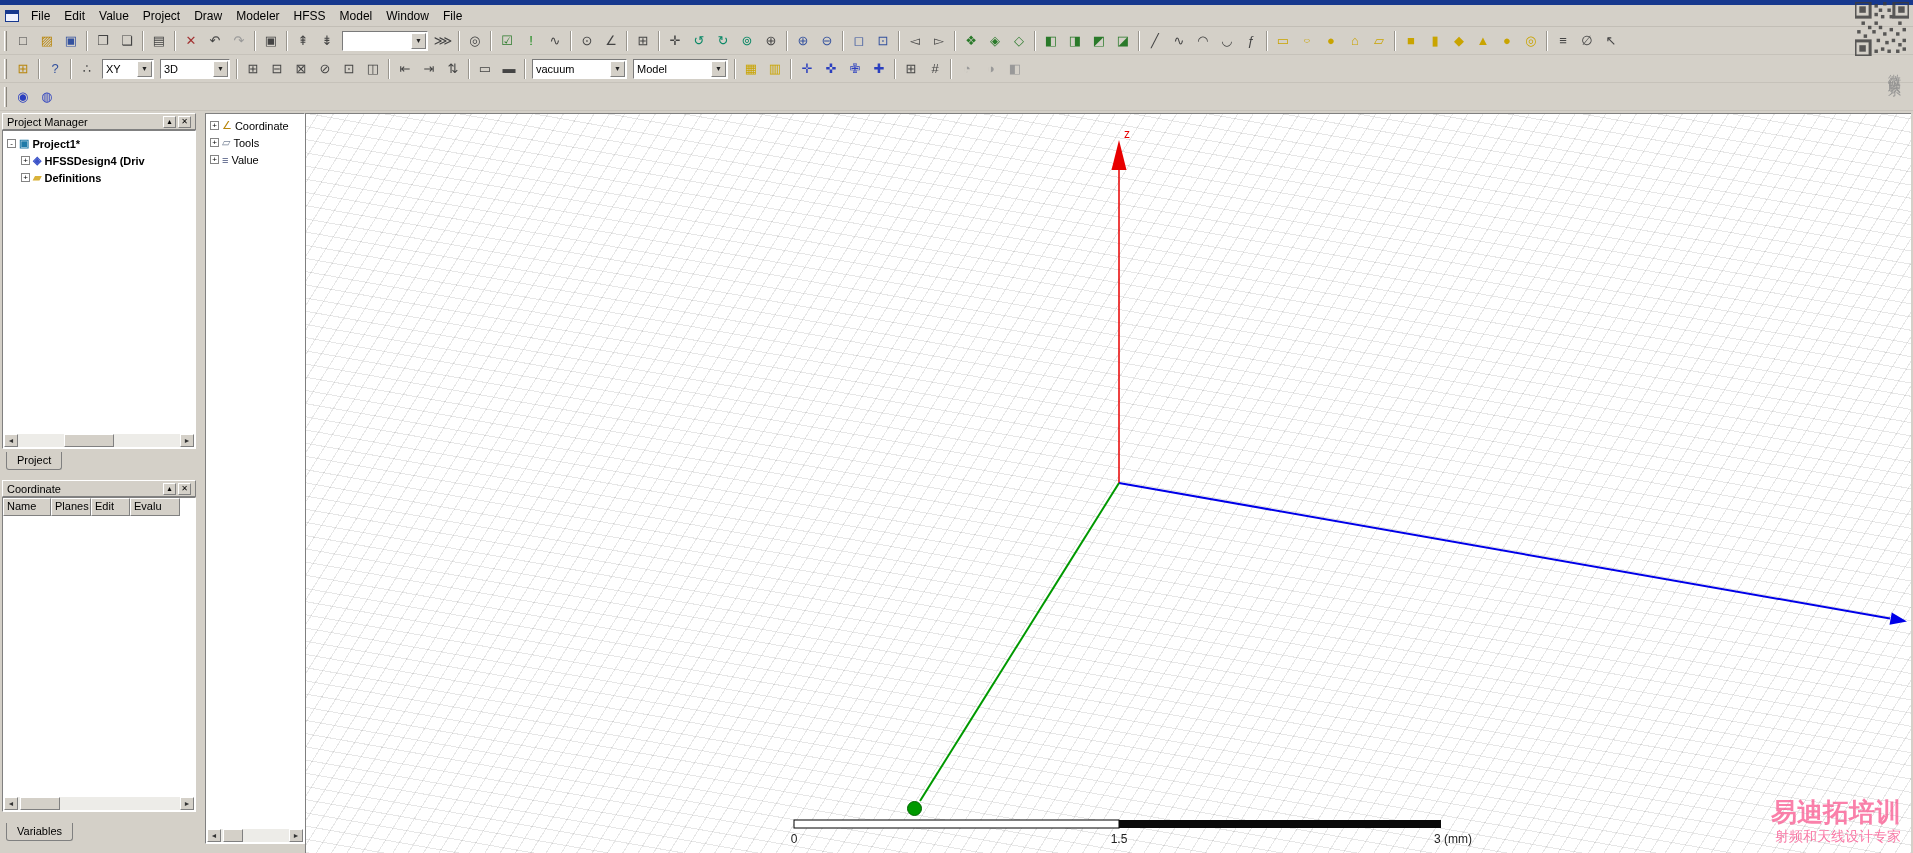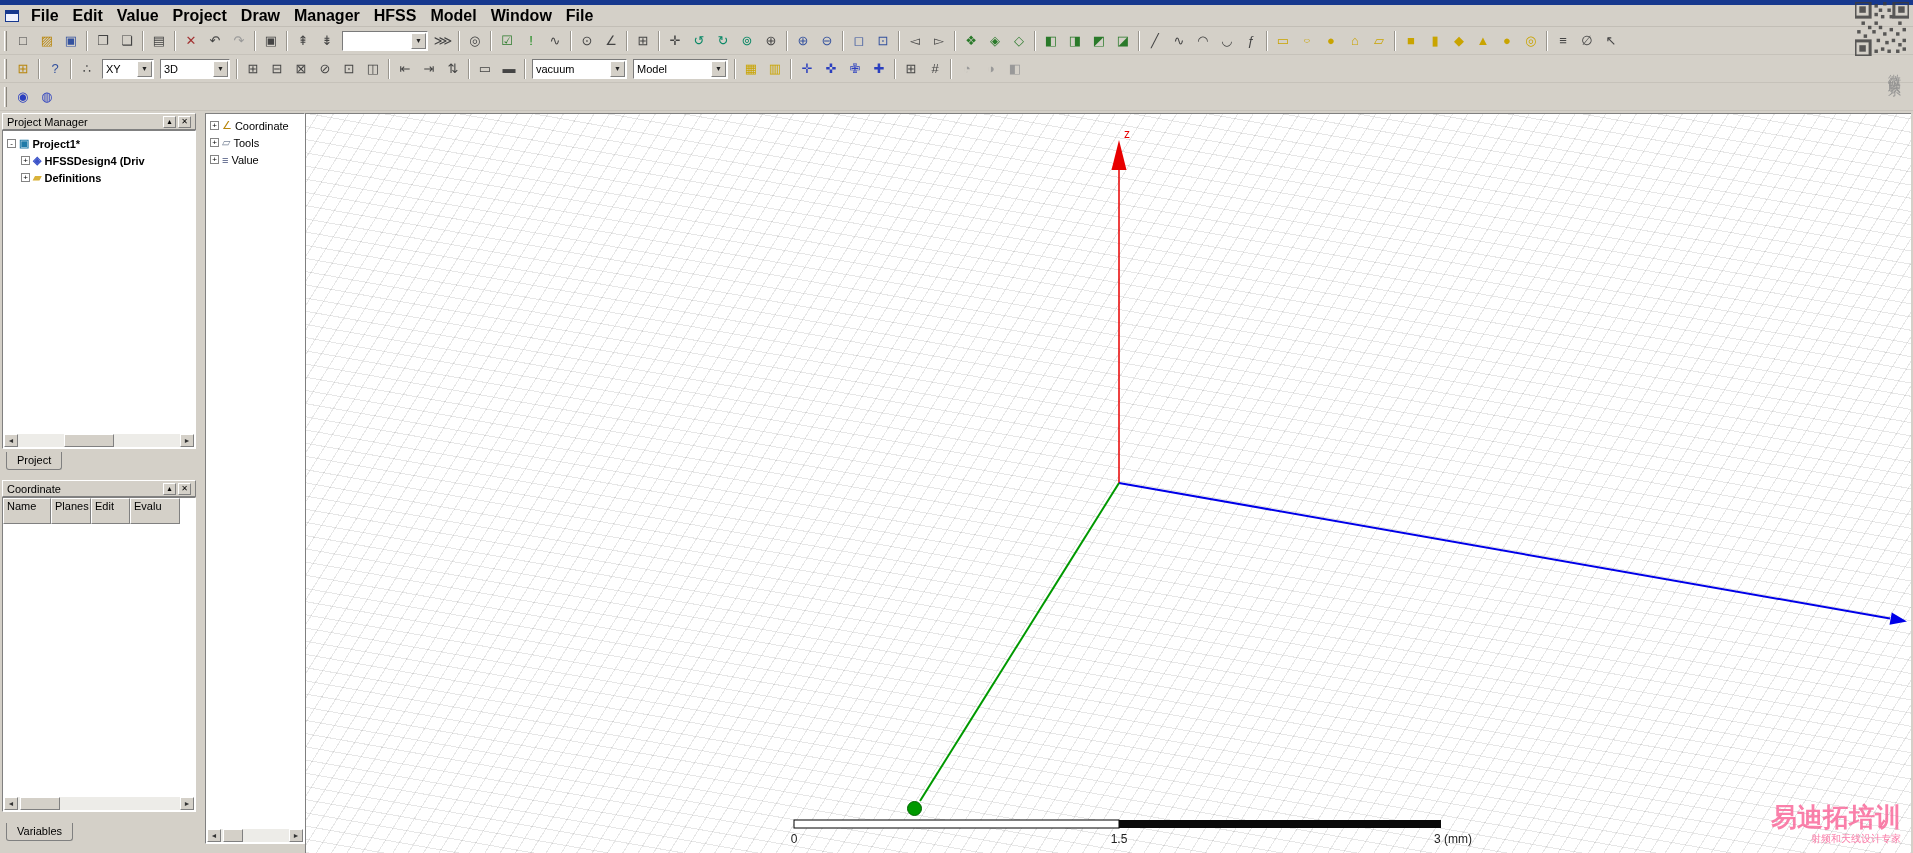--- a/index.html
+++ b/index.html
@@ -4,21 +4,21 @@
 <style>
   *{box-sizing:border-box;margin:0;padding:0;}
   html,body{width:1913px;height:853px;}
   body{position:relative;background:#d4d0c8;font-family:"Liberation Sans",sans-serif;overflow:hidden;color:#000;}
 
   
   #top-strip{position:absolute;left:0;top:0;width:100%;height:5px;background:#16388e;}
   #menubar{position:absolute;left:0;top:5px;width:100%;height:22px;display:flex;align-items:center;background:#d4d0c8;border-bottom:1px solid #c2beb6;padding-left:3px;}
   .mdi-icon{width:14px;height:12px;margin:0 5px 0 2px;background:#eef2ff;border:1px solid #16388e;position:relative;flex:none;}
   .mdi-icon::before{content:"";position:absolute;left:0;top:0;right:0;height:3px;background:#16388e;}
-  .menu-item{font-size:16px;padding:2px 7px;font-weight:bold;}
+  .menu-item{font-size:12px;padding:2px 7px;}
 
   .toolbar{position:absolute;left:0;width:100%;height:28px;background:#d4d0c8;display:flex;align-items:center;padding:0 2px;border-bottom:1px solid #c6c2ba;}
   #tb1{top:27px;} #tb2{top:55px;} #tb3{top:83px;}
   .tb-grip{width:3px;height:20px;border-left:1px solid #ffffff;border-right:1px solid #8a867e;margin:0 4px 0 2px;flex:none;}
   .tb-btn{width:22px;height:22px;display:flex;align-items:center;justify-content:center;margin:0 1px;flex:none;}
   .tb-glyph{font-size:13px;line-height:1;}
   .tb-btn.squash .tb-glyph{display:inline-block;transform:scaleY(.6);}
   .tb-sep{width:2px;height:20px;margin:0 3px;border-left:1px solid #9a968e;border-right:1px solid #ffffff;flex:none;}
   .tb-combo{height:20px;background:#fff;border:1px solid;border-color:#7a7a7a #ffffff #ffffff #7a7a7a;display:flex;align-items:center;margin:0 3px;flex:none;}
   .tb-combo-val{flex:1;font-size:11px;padding:0 3px;overflow:hidden;white-space:nowrap;}
@@ -44,57 +44,57 @@
   .pm-thumb{left:46px;width:50px;}
   .prop-thumb{left:2px;width:40px;}
   .mod-thumb{left:2px;width:20px;}
 
   .tab-row{position:absolute;left:4px;bottom:0;height:19px;}
   .tab{display:inline-block;padding:2px 10px 3px;font-size:11px;background:#d4d0c8;border:1px solid #808080;border-top:none;border-bottom-left-radius:3px;border-bottom-right-radius:3px;}
 
   #prop-panel{position:absolute;left:2px;top:480px;width:194px;height:360px;}
   .prop-area{position:absolute;left:0;top:17px;right:0;bottom:28px;background:#fff;border:1px solid;border-color:#808080 #ffffff #ffffff #808080;}
   .prop-header{display:flex;height:18px;}
-  .prop-col{height:26px;background:#d4d0c8;border:1px solid;border-color:#ffffff #808080 #808080 #ffffff;font-size:11px;padding:1px 3px;overflow:hidden;white-space:nowrap;flex:none;}
+  .prop-col{height:18px;background:#d4d0c8;border:1px solid;border-color:#ffffff #808080 #808080 #ffffff;font-size:11px;padding:1px 3px;overflow:hidden;white-space:nowrap;flex:none;}
   .prop-col:nth-child(1){width:48px;}
   .prop-col:nth-child(2){width:40px;}
   .prop-col:nth-child(3){width:39px;}
   .prop-col:nth-child(4){width:50px;}
 
   #modeler-panel{position:absolute;left:205px;top:113px;width:100px;height:731px;background:#fff;border:1px solid;border-color:#808080 #ffffff #ffffff #808080;padding-top:3px;overflow:hidden;}
 
   
   #viewport{position:absolute;left:305px;top:113px;width:1606px;height:740px;background-color:#ffffff;border-left:1px solid #808080;border-top:1px solid #808080;overflow:hidden;
     background-image:
       repeating-linear-gradient(10deg, rgba(70,70,70,0.13) 0px, rgba(70,70,70,0.13) 1px, transparent 1px, transparent 13px),
       repeating-linear-gradient(-58deg, rgba(70,70,70,0.13) 0px, rgba(70,70,70,0.13) 1px, transparent 1px, transparent 13px);}
   #axes-svg{position:absolute;left:0;top:0;}
   #axes-svg text{font-family:"Liberation Sans",sans-serif;}
 
   #watermark{position:absolute;right:10px;bottom:8px;text-align:right;line-height:1.2;}
   .wm1{font-size:26px;font-weight:bold;color:rgba(248,92,146,0.78);}
-  .wm2{font-size:10px;color:rgba(248,92,146,0.82);}
+  .wm2{font-size:14px;color:rgba(248,92,146,0.82);}
 
   #qr{position:absolute;top:2px;right:4px;opacity:.82;}
   #wechat-caption{position:absolute;top:64px;right:10px;writing-mode:vertical-rl;font-size:13px;color:#8b8b8b;letter-spacing:3px;opacity:.85;}
 </style>
 </head>
 <body>
 
 <div id="top-strip"></div>
 
 <div id="menubar">
   <div class="mdi-icon"></div>
   <div id="menu-items" style="display:flex;">
       <span class="menu-item">File</span>
       <span class="menu-item">Edit</span>
       <span class="menu-item">Value</span>
       <span class="menu-item">Project</span>
       <span class="menu-item">Draw</span>
-      <span class="menu-item">Manager</span>
+      <span class="menu-item">Modeler</span>
       <span class="menu-item">HFSS</span>
       <span class="menu-item">Model</span>
       <span class="menu-item">Window</span>
       <span class="menu-item">File</span>
     </div>
 </div>
 
 <div class="toolbar" id="tb1">
     <div class="tb-grip"></div>
     <div class="tb-btn">

